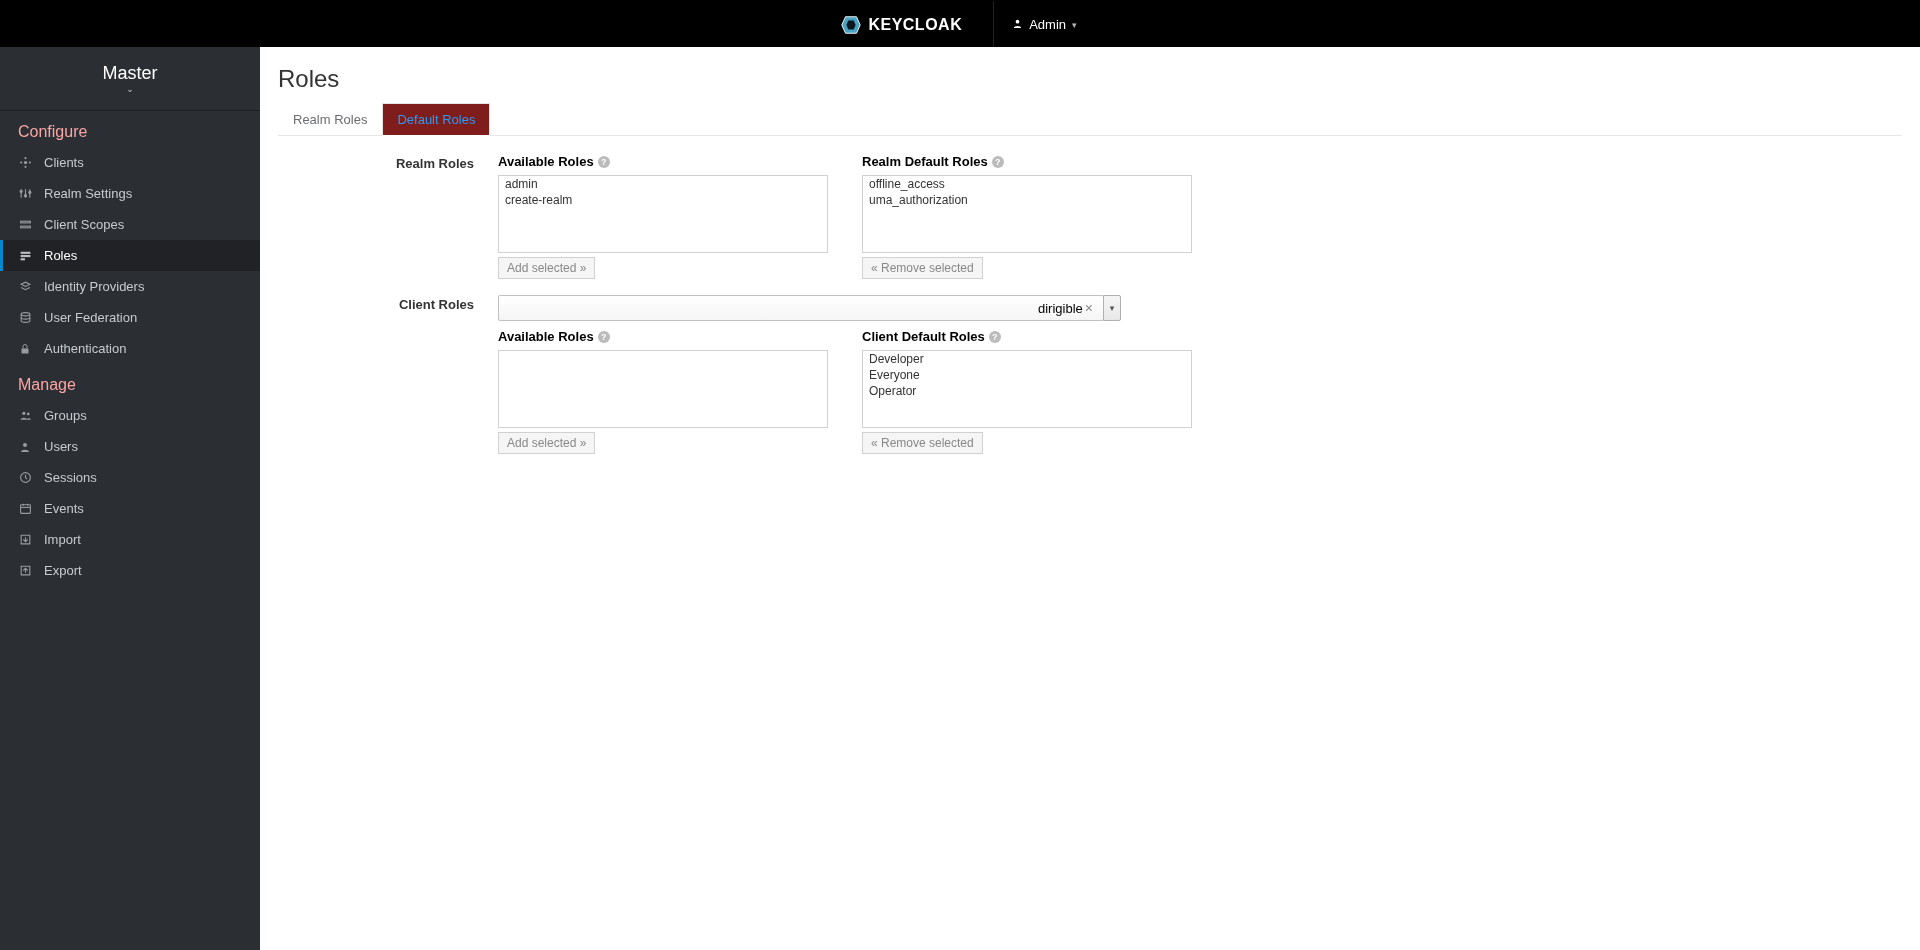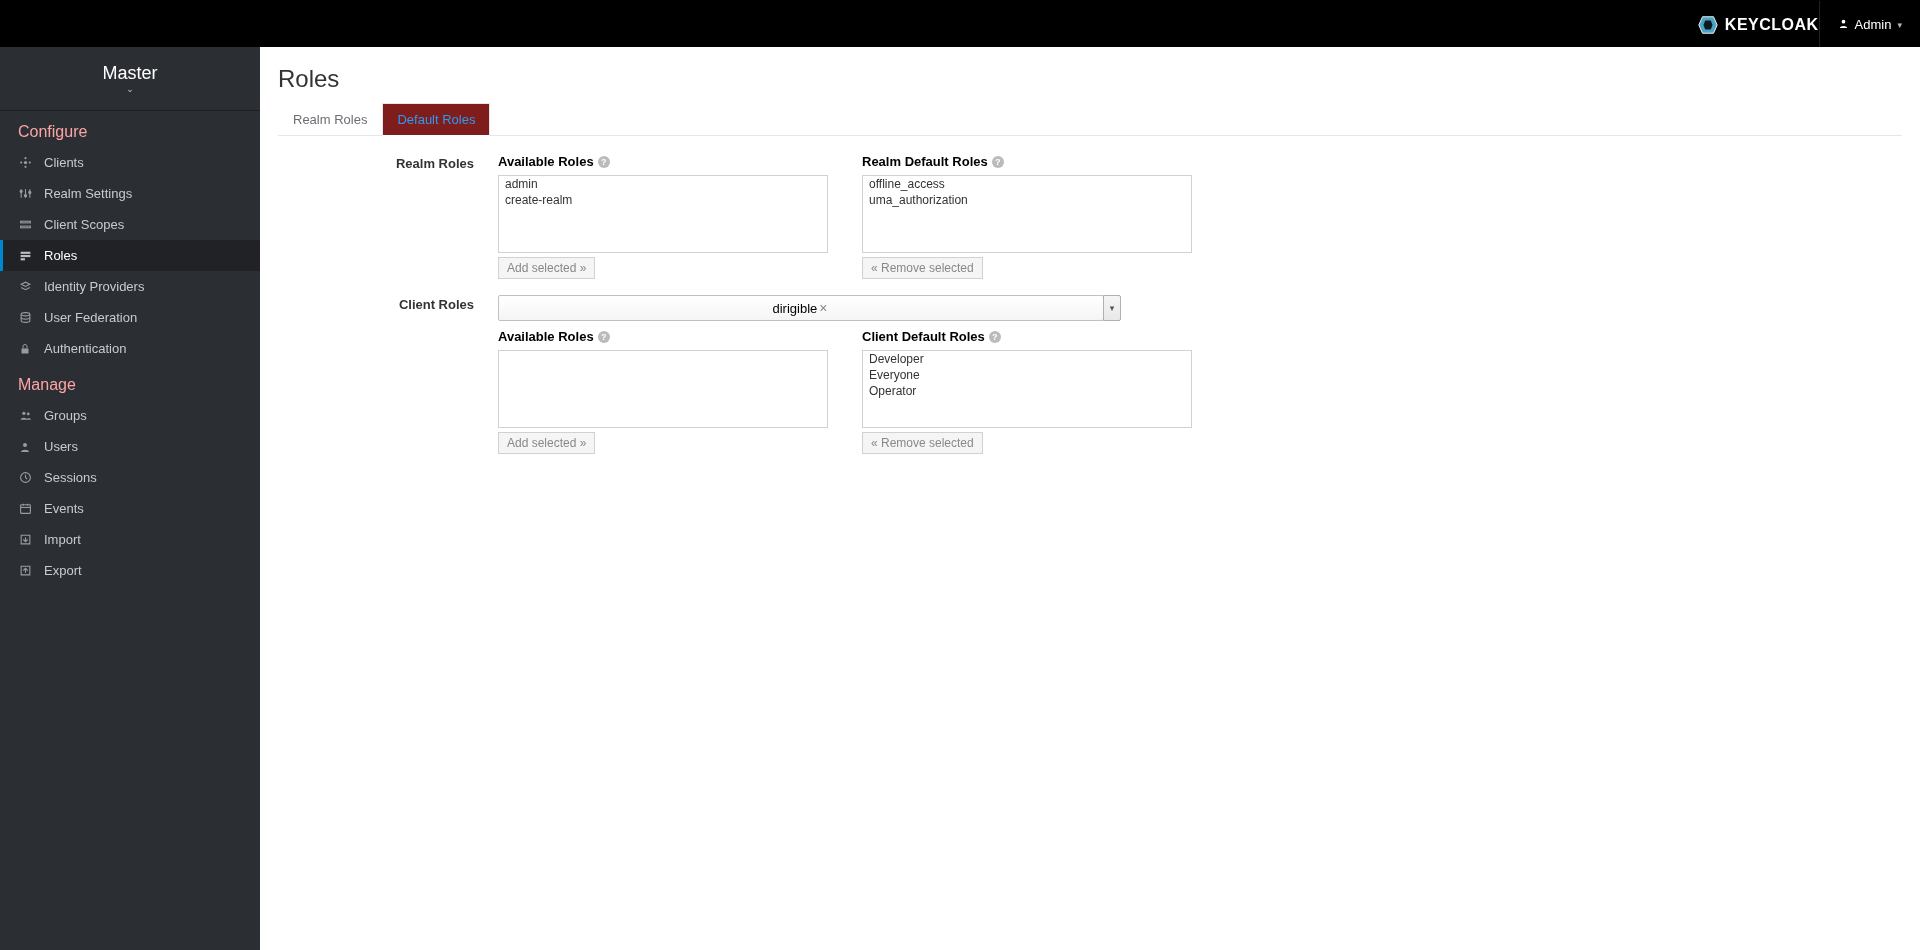--- a/index.html
+++ b/index.html
@@ -1,19 +1,19 @@
 <!DOCTYPE html>
 <html><head>
   <meta charset="utf-8">
   <style>
     * { margin: 0; padding: 0; box-sizing: border-box; }
     body { font-family: -apple-system, BlinkMacSystemFont, "Segoe UI", Helvetica, Arial, sans-serif; font-size: 13px; background: #fff; }
     
     
-    .topbar { background: #000; height: 47px; display: flex; justify-content: flex-end; align-items: center; border-top: 2px solid #000; }
+    .topbar { background: #000; height: 47px; display: flex; justify-content: center; align-items: center; border-top: 2px solid #000; gap: 31px; }
     .logo { display: flex; align-items: center; padding-left: 15px; gap: 6px; }
     .logo-icon { width: 22px; height: 22px; position: relative; }
     .logo-text { color: #fff; font-weight: 600; font-size: 16px; letter-spacing: 0.5px; }
     .topbar-right { display: flex; align-items: center; }
     .user-menu { color: #fff; padding: 0 18px; height: 47px; display: flex; align-items: center; gap: 6px; border-left: 1px solid #222; cursor: pointer; }
     .user-icon { font-size: 11px; }
     .caret { font-size: 9px; opacity: 0.7; }
     
     
     .container { display: flex; height: calc(100vh - 47px); }
@@ -36,21 +36,21 @@
     .form-label { width: 220px; text-align: right; padding-right: 24px; padding-top: 2px; font-weight: 600; font-size: 13px; color: #333; flex-shrink: 0; }
     .form-fields { display: flex; gap: 34px; flex: 0 0 auto; }
     .field-col { display: flex; flex-direction: column; gap: 2px; }
     .field-header { font-weight: 600; font-size: 13px; margin-bottom: 4px; display: flex; align-items: center; gap: 4px; }
     .help-icon { display: inline-flex; width: 12px; height: 12px; border-radius: 50%; background: #bbb; color: #fff; font-size: 9px; align-items: center; justify-content: center; font-weight: bold; cursor: help; }
     .listbox { width: 330px; height: 78px; border: 1px solid #d1d1d1; background: #fff; overflow: auto; font-size: 12px; }
     .listbox-item { padding: 1px 6px; cursor: pointer; color: #333; }
     .btn-small { border: 1px solid #d1d1d1; background: #f5f5f5; color: #888; font-size: 12px; padding: 3px 8px; cursor: pointer; width: fit-content; margin-top: 2px; }
     
     .client-select-wrap { display: flex; width: 623px; margin-bottom: 8px; }
-    .client-select { flex: 1; border: 1px solid #c0c0c0; background: linear-gradient(#fff,#f5f5f5); padding: 4px 8px; font-size: 13px; display: flex; justify-content: center; align-items: center; border-radius: 2px; }
+    .client-select { flex: 1; border: 1px solid #c0c0c0; background: linear-gradient(#fff,#f5f5f5); padding: 4px 8px; font-size: 13px; display: flex; justify-content: flex-end; align-items: center; border-radius: 2px; }
     .client-clear { color: #888; cursor: pointer; font-size: 14px; padding: 0 2px; }
     .client-dropdown-btn { width: 18px; border: 1px solid #b0b0b0; background: linear-gradient(#f5f5f5,#e8e8e8); display: flex; align-items: center; justify-content: center; font-size: 9px; color: #555; cursor: pointer; margin-left: -1px; border-radius: 0 2px 2px 0; }
   </style>
 </head>
 <body>
 
 <div class="topbar">
   <div class="logo">
     <span class="logo-icon">
       <svg viewBox="0 0 24 24" width="22" height="22">

